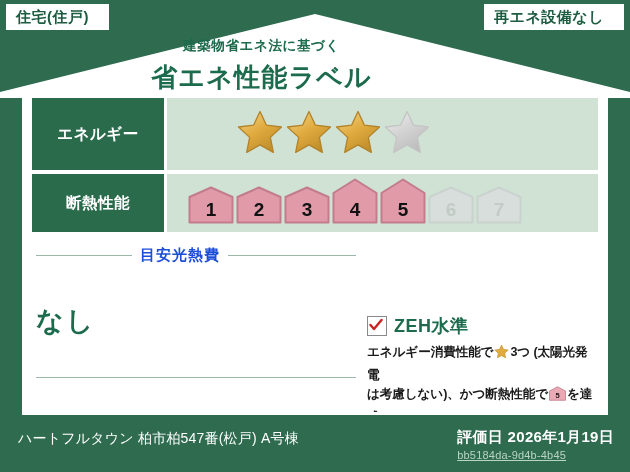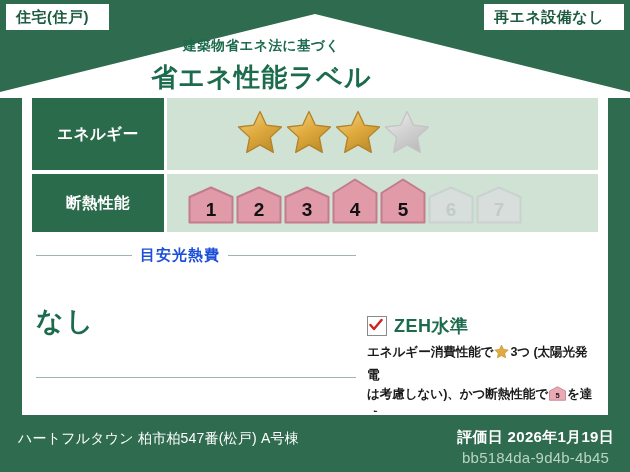--- a/index.html
+++ b/index.html
@@ -258,35 +258,36 @@
   #property-name {
     color: #ffffff;
     font-size: 14px;
     letter-spacing: 0.2px;
     white-space: nowrap;
   }
   #footer-right {
     position: absolute;
     right: 16px;
     top: 16px;
-    text-align: center;
+    text-align: left;
   }
   #eval-date {
     color: #ffffff;
     font-size: 15px;
     font-weight: bold;
     letter-spacing: 0.3px;
     white-space: nowrap;
   }
   #eval-id {
     color: #b9d3c4;
-    font-size: 15px;
+    font-size: 11px;
     letter-spacing: 0.2px;
     margin-top: 2px;
     white-space: nowrap;
+    text-decoration: underline;
   }
 </style>
 </head>
 <body>
 
 <div id="label-root">
 
   <div id="roof-gable">
     <svg width="630" height="98" viewBox="0 0 630 98" xmlns="http://www.w3.org/2000/svg">
       <polygon points="315,14 630,92 630,98 0,98 0,92" fill="#ffffff"></polygon>

